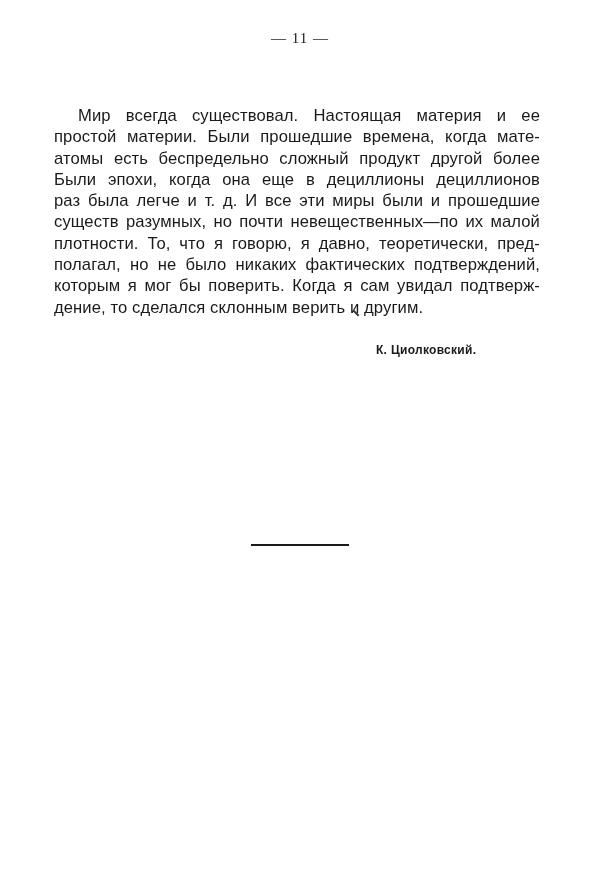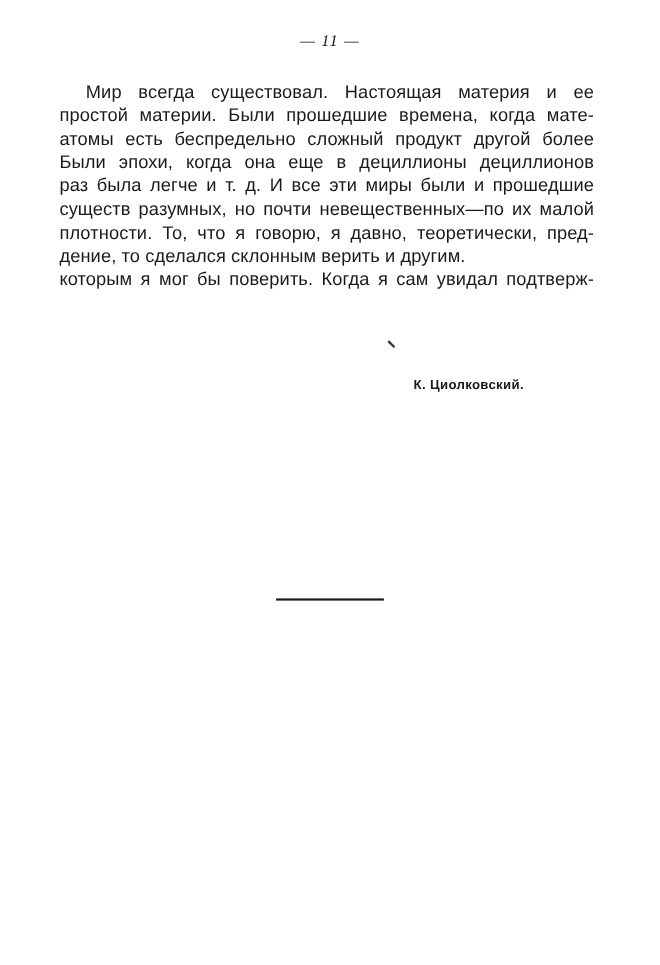--- a/index.html
+++ b/index.html
@@ -17,39 +17,39 @@
     }
     .page-number {
       position: absolute;
       top: 30px;
       left: 0;
       width: 600px;
       text-align: center;
       font-family: "Liberation Serif", "DejaVu Serif", serif;
       font-size: 15px;
       letter-spacing: 1px;
-      font-style: italic;
     }
     .body-text {
       position: absolute;
       top: 73px;
       left: 54px;
       width: 486px;
       font-size: 16.6px;
       line-height: 21.3px;
       letter-spacing: 0.1px;
     }
     .body-text .line {
       display: block;
       white-space: nowrap;
       text-align: justify;
       text-align-last: justify;
     }
     .body-text .line.first {
       padding-left: 24px;
+      margin-top: 32px;
     }
     .body-text .line.last {
       text-align-last: left;
     }
     .body-text b {
       font-weight: normal;
     }
     .tick-mark {
       position: absolute;
       top: 312px;
@@ -83,22 +83,23 @@
   <div class="page-number">— 11 —</div>
 
   <div class="body-text">
     <span class="line first">Мир всегда существовал. Настоящая материя и ее</span>
     <span class="line">простой материи. Были прошедшие времена, когда мате-</span>
     <span class="line">атомы есть беспредельно сложный продукт другой более</span>
     <span class="line">Были эпохи, когда она еще в дециллионы дециллионов</span>
     <span class="line"><span>раз была легче и т. д. И все эти миры </span><b>были</b><span> и прошедшие</span></span>
     <span class="line">существ разумных, но почти невещественных—по их малой</span>
     <span class="line">плотности. То, что я говорю, я давно, теоретически, пред-</span>
+    <span class="line">полагал, но не было никаких фактических подтверждений,</span>
+    <span class="line">которым я мог бы поверить. Когда я сам увидал подтверж-</span>
     <span class="line last">дение, то сделался склонным верить и другим.</span>
-    <span class="line">которым я мог бы поверить. Когда я сам увидал подтверж-</span>
   </div>
 
   <div class="tick-mark"></div>
 
   <div class="signature">К. Циолковский.</div>
 
   <div class="divider"></div>
 </div>
 
 </body></html>

